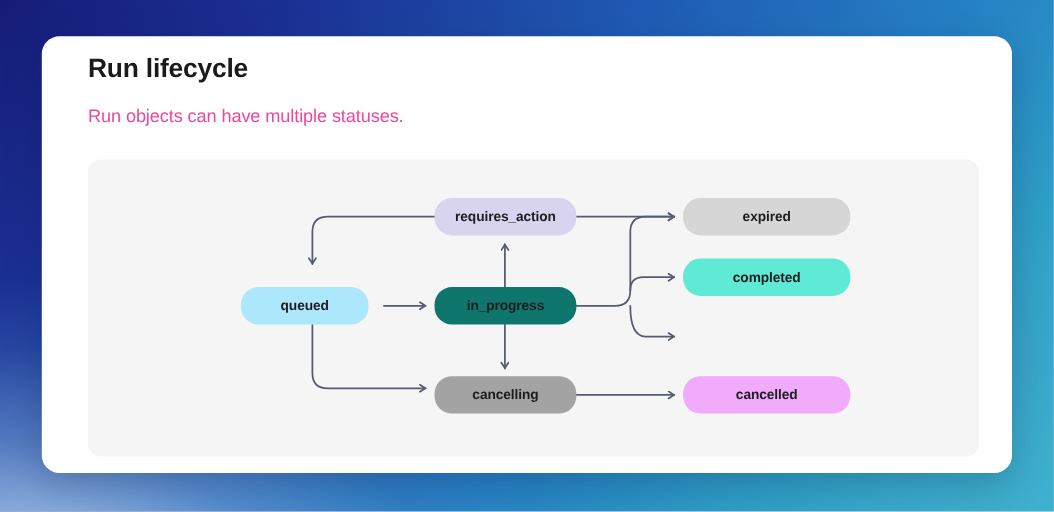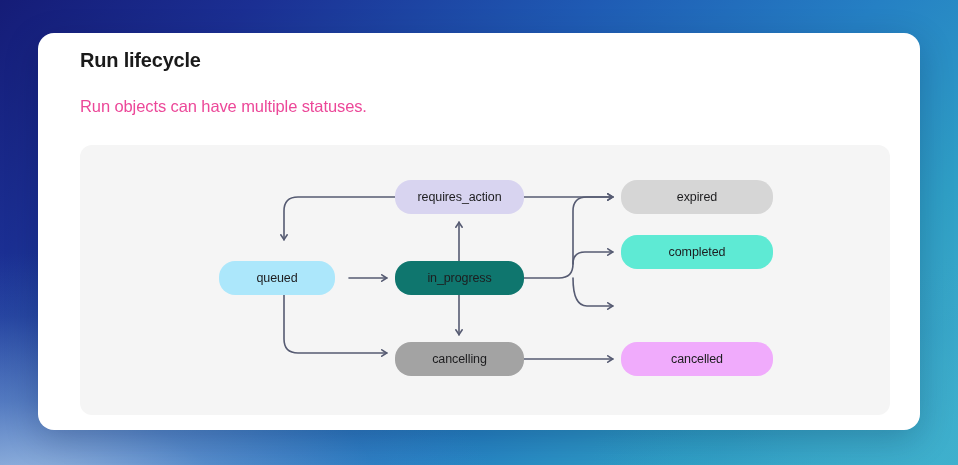--- a/index.html
+++ b/index.html
@@ -53,21 +53,21 @@
     background: #ffffff;
     border-radius: 16px;
     box-shadow: 0 10px 34px rgba(4, 14, 50, 0.22);
     z-index: 2;
   }
 
   .page-title {
     position: absolute;
     left: 42px;
     top: 16px;
-    font-size: 20px;
+    font-size: 24px;
     font-weight: bold;
     color: #1a1a1a;
     letter-spacing: -0.2px;
   }
 
   .page-subtitle {
     position: absolute;
     left: 42px;
     top: 64px;
     font-size: 16.5px;
@@ -95,21 +95,21 @@
   }
 
   .node {
     position: absolute;
     display: flex;
     align-items: center;
     justify-content: center;
     height: 34px;
     border-radius: 16px;
     font-size: 12.5px;
-    font-weight: normal;
+    font-weight: bold;
     color: #1d1d1f;
     letter-spacing: -0.1px;
     box-sizing: border-box;
   }
   .col-a { left: 139px; width: 116px; }
   .col-b { left: 315px; width: 129px; }
   .col-c { left: 541px; width: 152px; }
 
   .r-req    { top: 35px; }
   .r-done   { top: 90px; }

